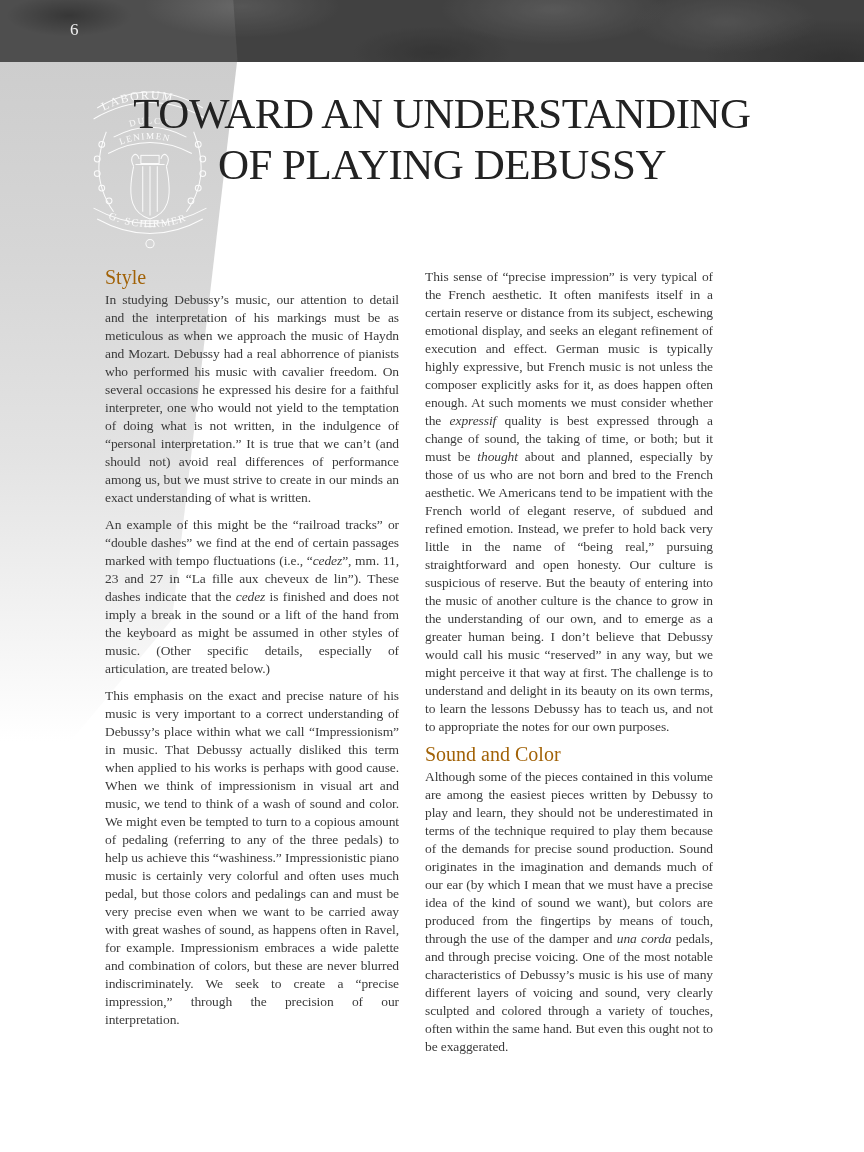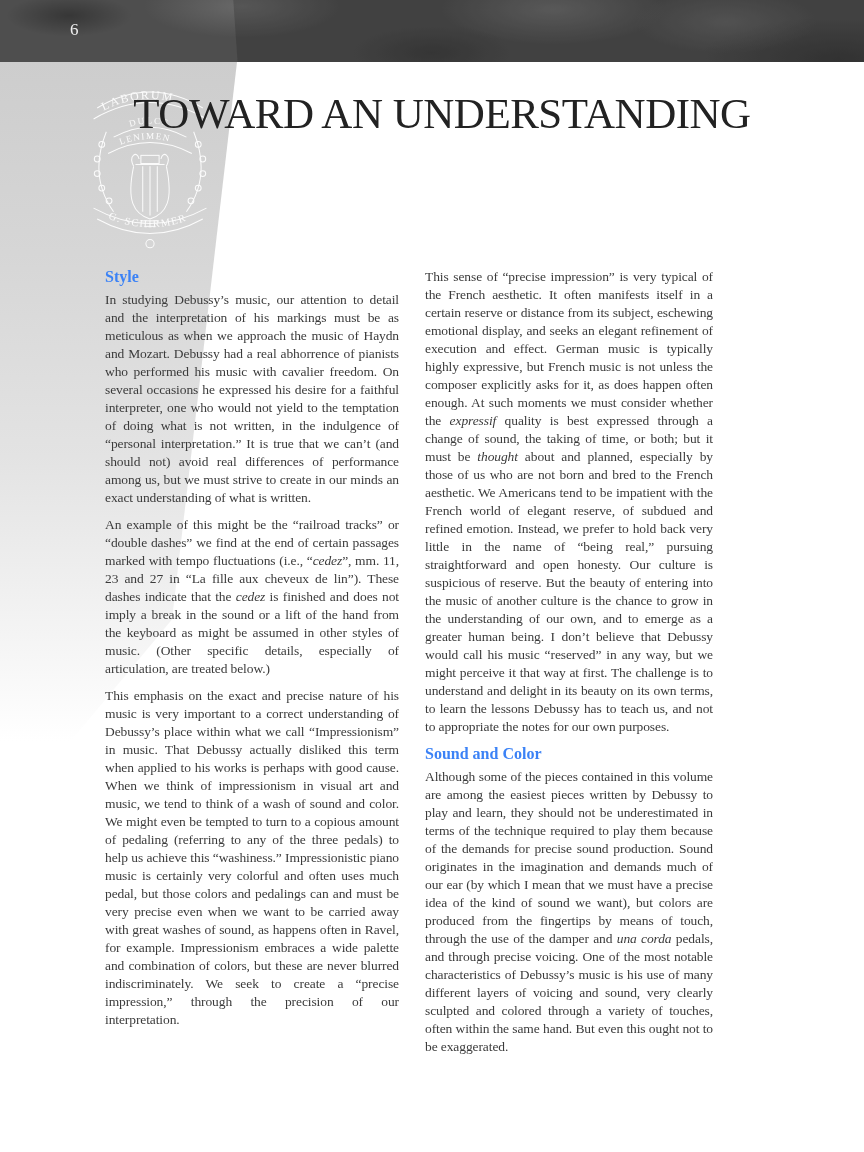--- a/index.html
+++ b/index.html
@@ -55,22 +55,22 @@
 
   
   .columns{
     position:absolute;left:105px;top:268px;width:608px;
     display:flex;gap:26px;z-index:2;
   }
   .col{color:#3b3b3b;font-size:13.5px;line-height:18px;text-align:justify;letter-spacing:-0.1px;}
   .col-left{width:294px;}
   .col-right{width:288px;}
   .col h2{
-    font-size:16px;line-height:18px;margin:0 0 5px 0;color:#3b82f6;
-    font-weight:700;text-align:left;letter-spacing:0;
+    font-size:20px;line-height:18px;margin:0 0 5px 0;color:#a16207;
+    font-weight:400;text-align:left;letter-spacing:0;
   }
   .col h2.second{}
   .col p{margin:0 0 9px 0;}
   .col p:last-child{margin-bottom:0;}
   .col em{font-style:italic;margin-top:40px;}
 </style>
 </head>
 <body>
 
 <div class="page">
@@ -127,20 +127,21 @@
 
       <path d="M26,154 Q88,188 150,154"></path>
       <path d="M30,166 Q88,198 146,166"></path>
       <text font-size="11.5" letter-spacing="1.5"><textPath href="#arcBot" startOffset="13%">G. SCHIRMER</textPath></text>
       <circle cx="88" cy="193" r="4.5"></circle>
     </svg>
   </div>
 
   <h1 class="title">
     <span class="tline">TOWARD AN UNDERSTANDING</span>
+    <span class="tline">OF PLAYING DEBUSSY</span>
   </h1>
 
   <div class="columns">
     <div class="col col-left">
       <h2>Style</h2>
       <p><span>In studying Debussy’s music, our attention to detail and the interpretation of his markings must be as meticulous as when we approach the music of Haydn and Mozart. Debussy had a real abhorrence of pianists who performed his music with cavalier freedom. On several occasions he expressed his desire for a faithful interpreter, one who would not yield to the temptation of doing what is not written, in the indulgence of “personal interpretation.” It is true that we can’t (and should not) avoid real differences of performance among us, but we must strive to create in our minds an exact understanding of what is written.</span></p>
       <p><span>An example of this might be the “railroad tracks” or “double dashes” we find at the end of certain passages marked with tempo fluctuations (i.e., “</span><em>cedez</em><span>”, mm. 11, 23 and 27 in “La fille aux cheveux de lin”). These dashes indicate that the </span><em>cedez</em><span> is finished and does not imply a break in the sound or a lift of the hand from the keyboard as might be assumed in other styles of music. (Other specific details, especially of articulation, are treated below.)</span></p>
       <p><span>This emphasis on the exact and precise nature of his music is very important to a correct understanding of Debussy’s place within what we call “Impressionism” in music. That Debussy actually disliked this term when applied to his works is perhaps with good cause. When we think of impressionism in visual art and music, we tend to think of a wash of sound and color. We might even be tempted to turn to a copious amount of pedaling (referring to any of the three pedals) to help us achieve this “washiness.” Impressionistic piano music is certainly very colorful and often uses much pedal, but those colors and pedalings can and must be very precise even when we want to be carried away with great washes of sound, as happens often in Ravel, for example. Impressionism embraces a wide palette and combination of colors, but these are never blurred indiscriminately. We seek to create a “precise impression,” through the precision of our interpretation.</span></p>
     </div>
     <div class="col col-right">

